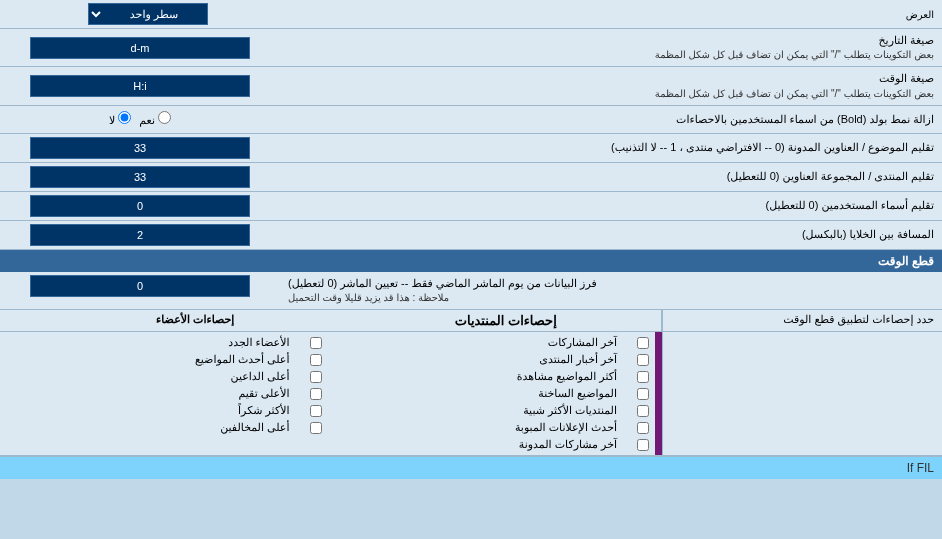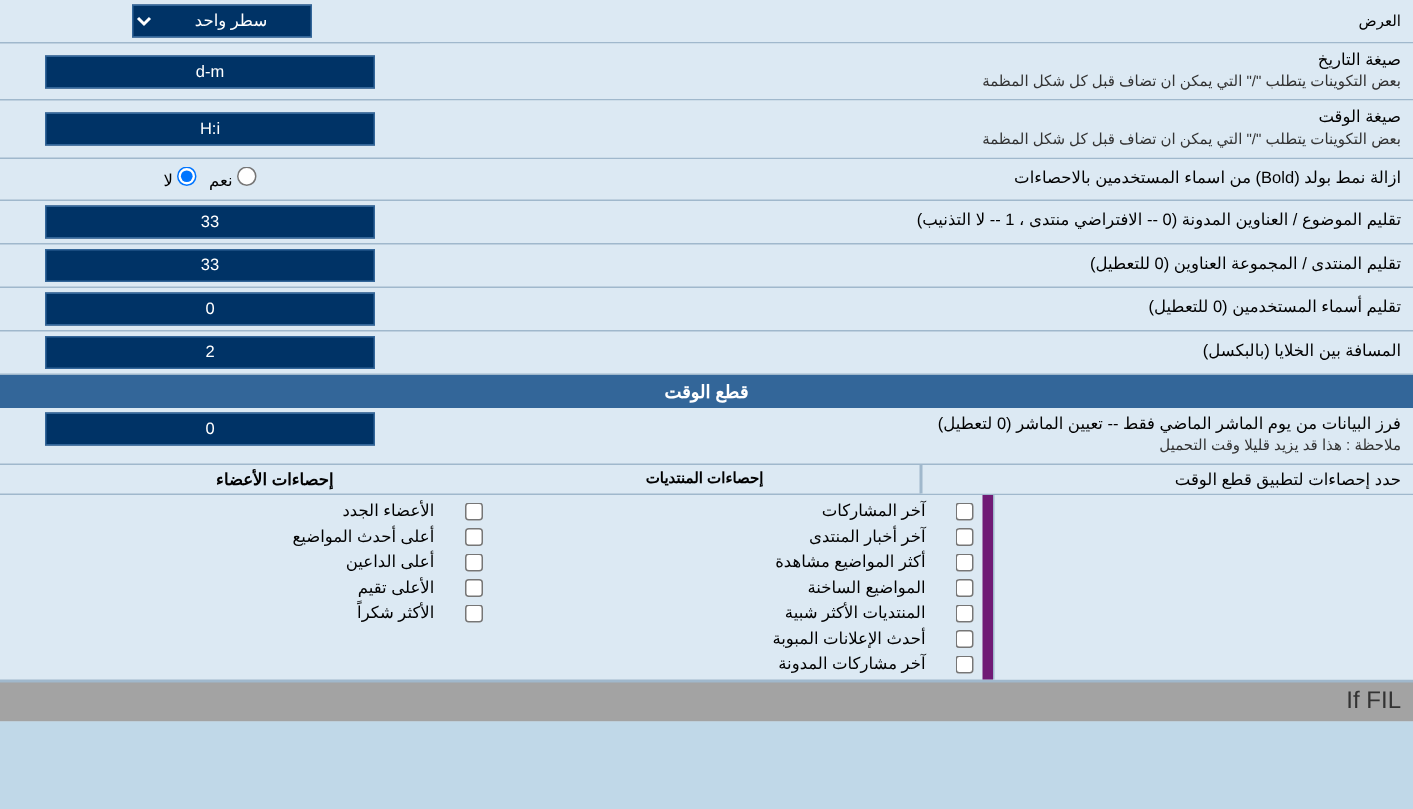--- a/index.html
+++ b/index.html
@@ -42,21 +42,21 @@
       border: 1px solid #336699;
       padding: 2px 6px;
       width: 220px;
       text-align: center;
       font-size: 11px;
       height: 22px;
     }
     .section-header {
       background: #336699;
       color: #fff;
-      text-align: center;
+      text-align: right;
       padding: 4px 8px;
       font-weight: bold;
       font-size: 12px;
     }
     .full-width-header {
       width: 100%;
     }
     .radio-group {
       display: flex;
       align-items: center;
@@ -117,21 +117,21 @@
     
     .note-row {
       display: flex;
       align-items: flex-start;
       border-bottom: 1px solid #a0b8cc;
       min-height: 36px;
     }
     .note-label {
       flex: 1;
       padding: 4px 8px;
-      text-align: right;
+      text-align: left;
       font-size: 11px;
       line-height: 1.4;
     }
     .note-input-area {
       width: 280px;
       padding: 3px 6px;
       display: flex;
       align-items: center;
       justify-content: center;
     }
@@ -226,23 +226,23 @@
       <div style="font-size:10px; color:#333;">ملاحظة : هذا قد يزيد قليلا وقت التحميل</div>
     </div>
     <div class="note-input-area">
       <input class="input-box" type="text" value="0" style="">
     </div>
   </div>
 
   <div class="stats-section">
 
     <div style="display:flex; border-bottom:1px solid #a0b8cc;">
-      <div style="width:328px; background:#dce9f3; border-left:1px solid #a0b8cc; padding:3px 8px; text-align:right; font-size:11px;">حدد إحصاءات لتطبيق قطع الوقت</div>
+      <div style="width:280px; background:#dce9f3; border-left:1px solid #a0b8cc; padding:3px 8px; text-align:right; font-size:11px;">حدد إحصاءات لتطبيق قطع الوقت</div>
       <div style="flex:1; display:flex;">
-        <div style="flex:1; text-align:center; padding:3px 4px; border-right:1px solid #a0b8cc; font-size:10px; font-weight:bold;">إحصاءات المنتديات</div>
+        <div style="flex:1; text-align:center; padding:3px 4px; border-right:1px solid #a0b8cc; font-size:13px; font-weight:bold;">إحصاءات المنتديات</div>
         <div style="flex:1; text-align:center; padding:3px 4px; font-size:11px; font-weight:bold;margin-left:40px;">إحصاءات الأعضاء</div>
       </div>
     </div>
 
     <div style="display:flex;">
 
       <div style="width:280px; background:#dce9f3; border-left:1px solid #a0b8cc; padding:3px 8px;"></div>
 
       <div style="flex:1; display:flex;">
 
@@ -291,22 +291,26 @@
             <span>أعلى الداعين</span>
           </div>
           <div class="check-item">
             <input type="checkbox" style="">
             <span>الأعلى تقيم</span>
           </div>
           <div class="check-item">
             <input type="checkbox" style="">
             <span>الأكثر شكراً</span>
           </div>
+          <div class="check-item">
+            <input type="checkbox" style="">
+            <span>أعلى المخالفين</span>
+          </div>
         </div>
       </div>
     </div>
   </div>
 
-  <div style="padding: 4px 8px; font-size:16px; color:#333; background:#a3a3a3; border-top:1px solid #a0b8cc;">
+  <div style="padding: 4px 8px; font-size:12px; color:#333; background:#7dd3fc; border-top:1px solid #a0b8cc;">
     <span>If FIL</span>
   </div>
 
 </div>
 
 </body></html>

